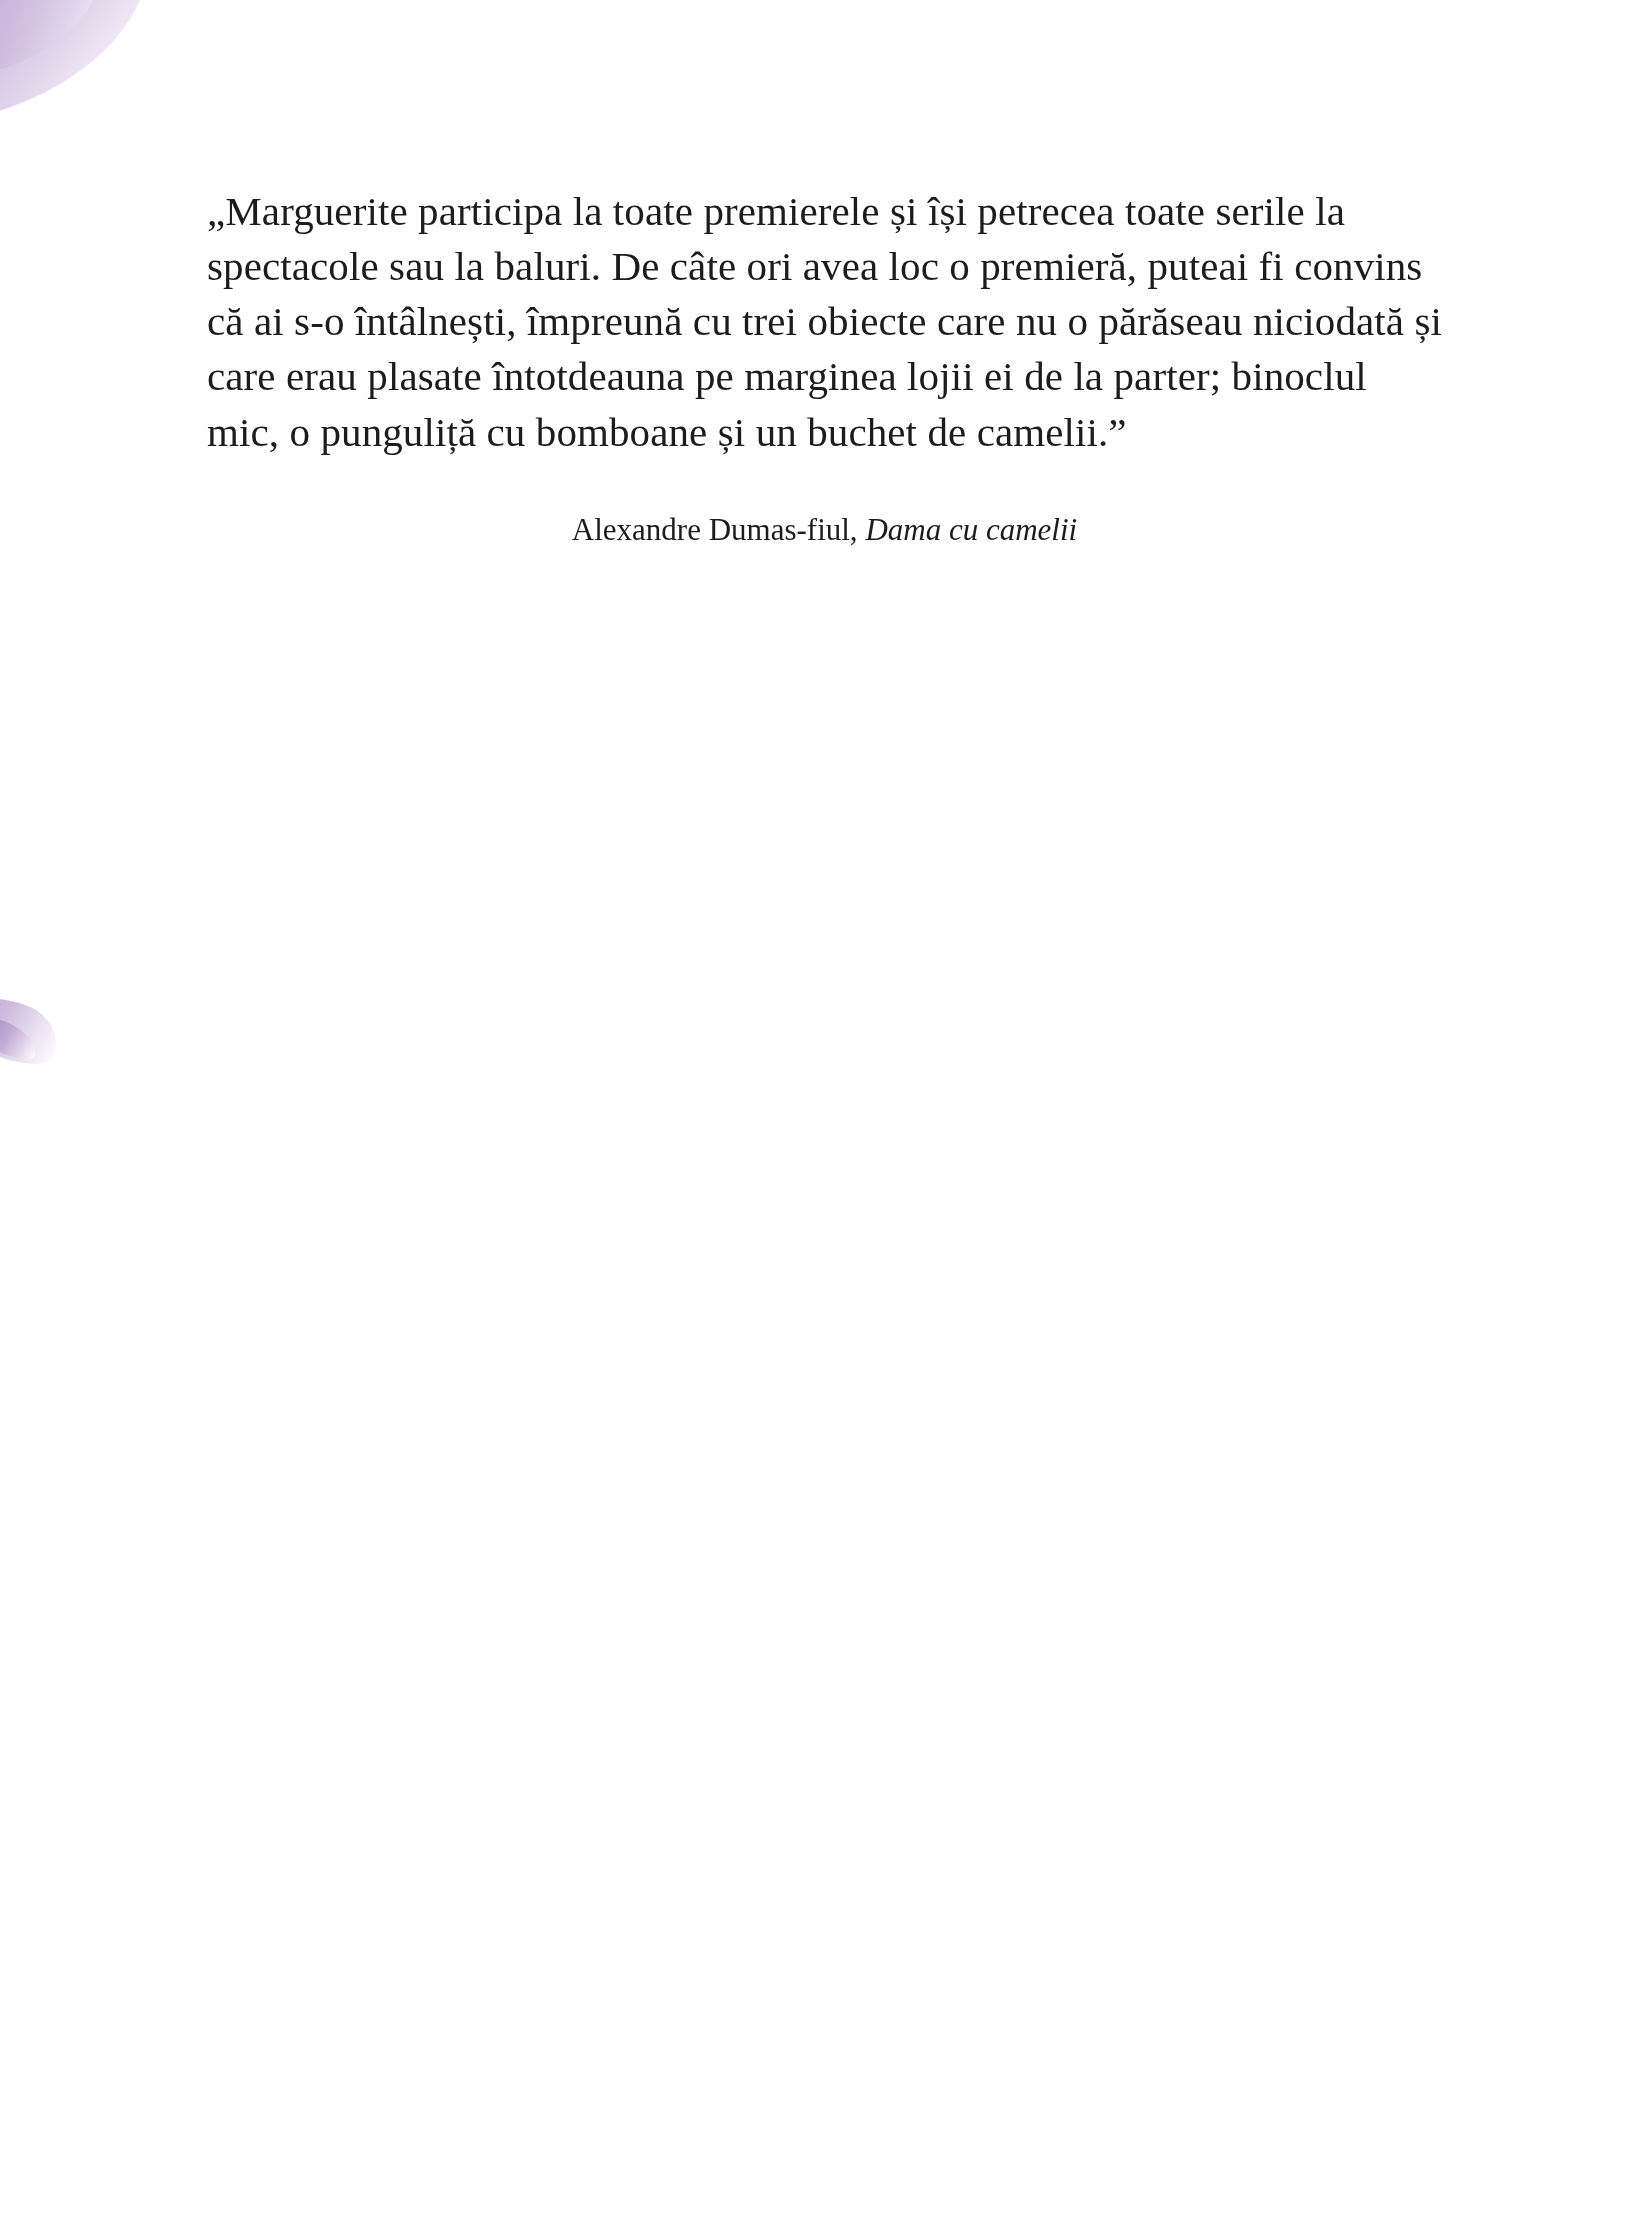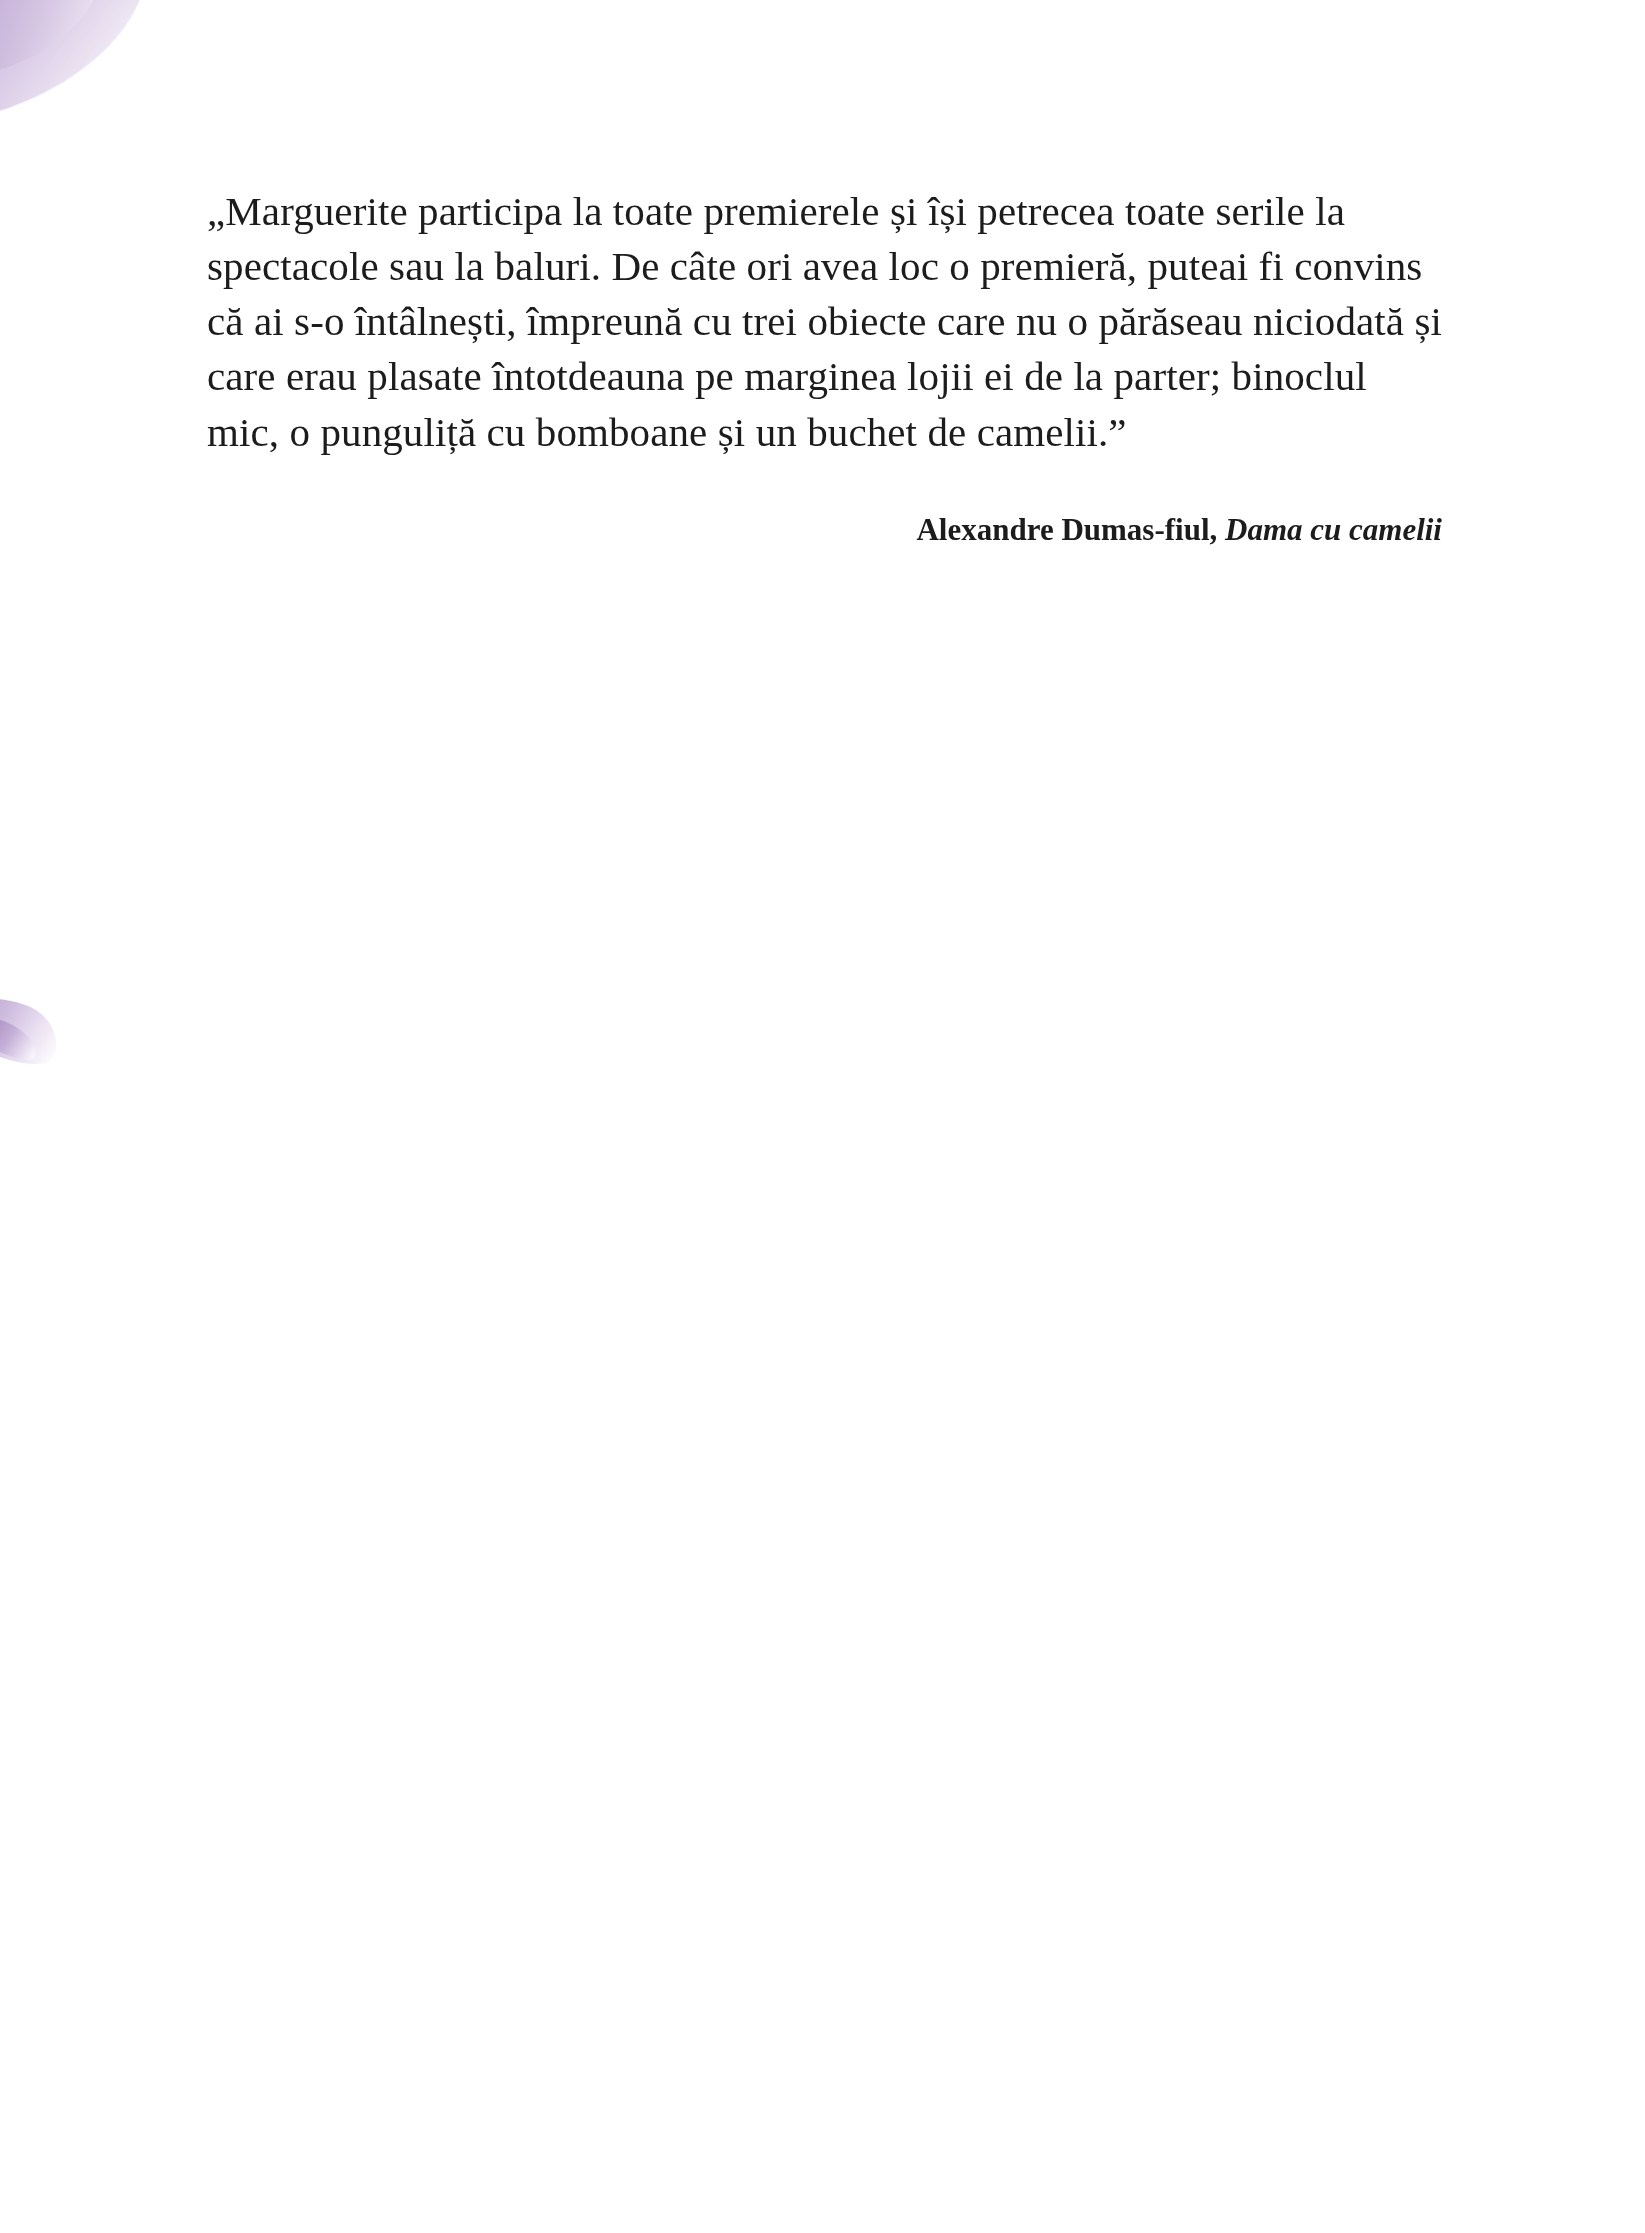--- a/index.html
+++ b/index.html
@@ -78,23 +78,22 @@
     text-align: left;
     margin: 0;
     letter-spacing: 0.1px;
   }
 
   .attribution {
     margin-top: 50px;
     font-size: 31px;
     line-height: 1.3;
     color: #1c1c1c;
-    text-align: right;
+    text-align: center;
     padding-right: 4px;
-    font-weight: bold;
   }
   .attribution .work {
     font-style: italic;
   }
 </style>
 </head>
 <body>
 
 <div class="page">
 

